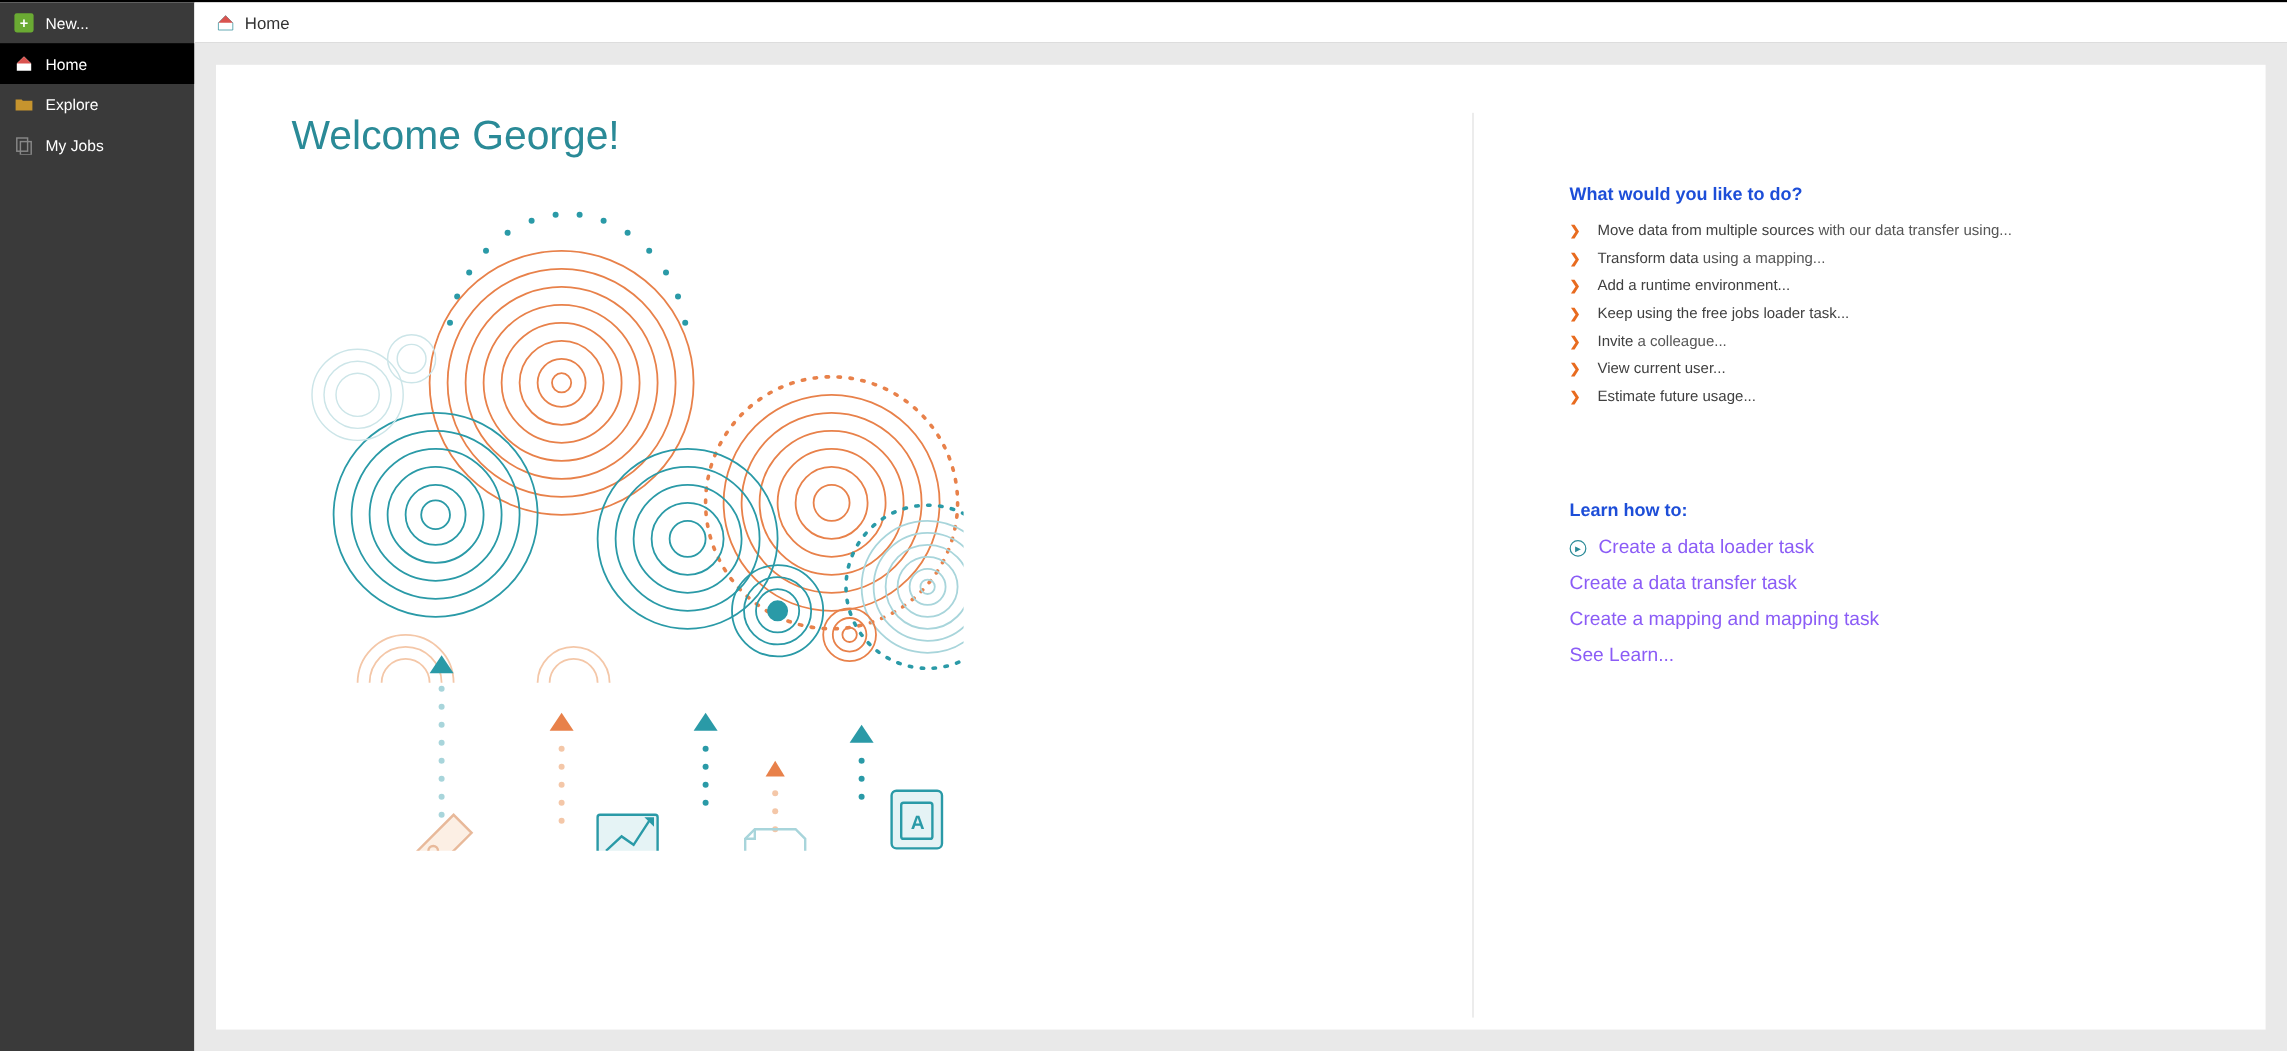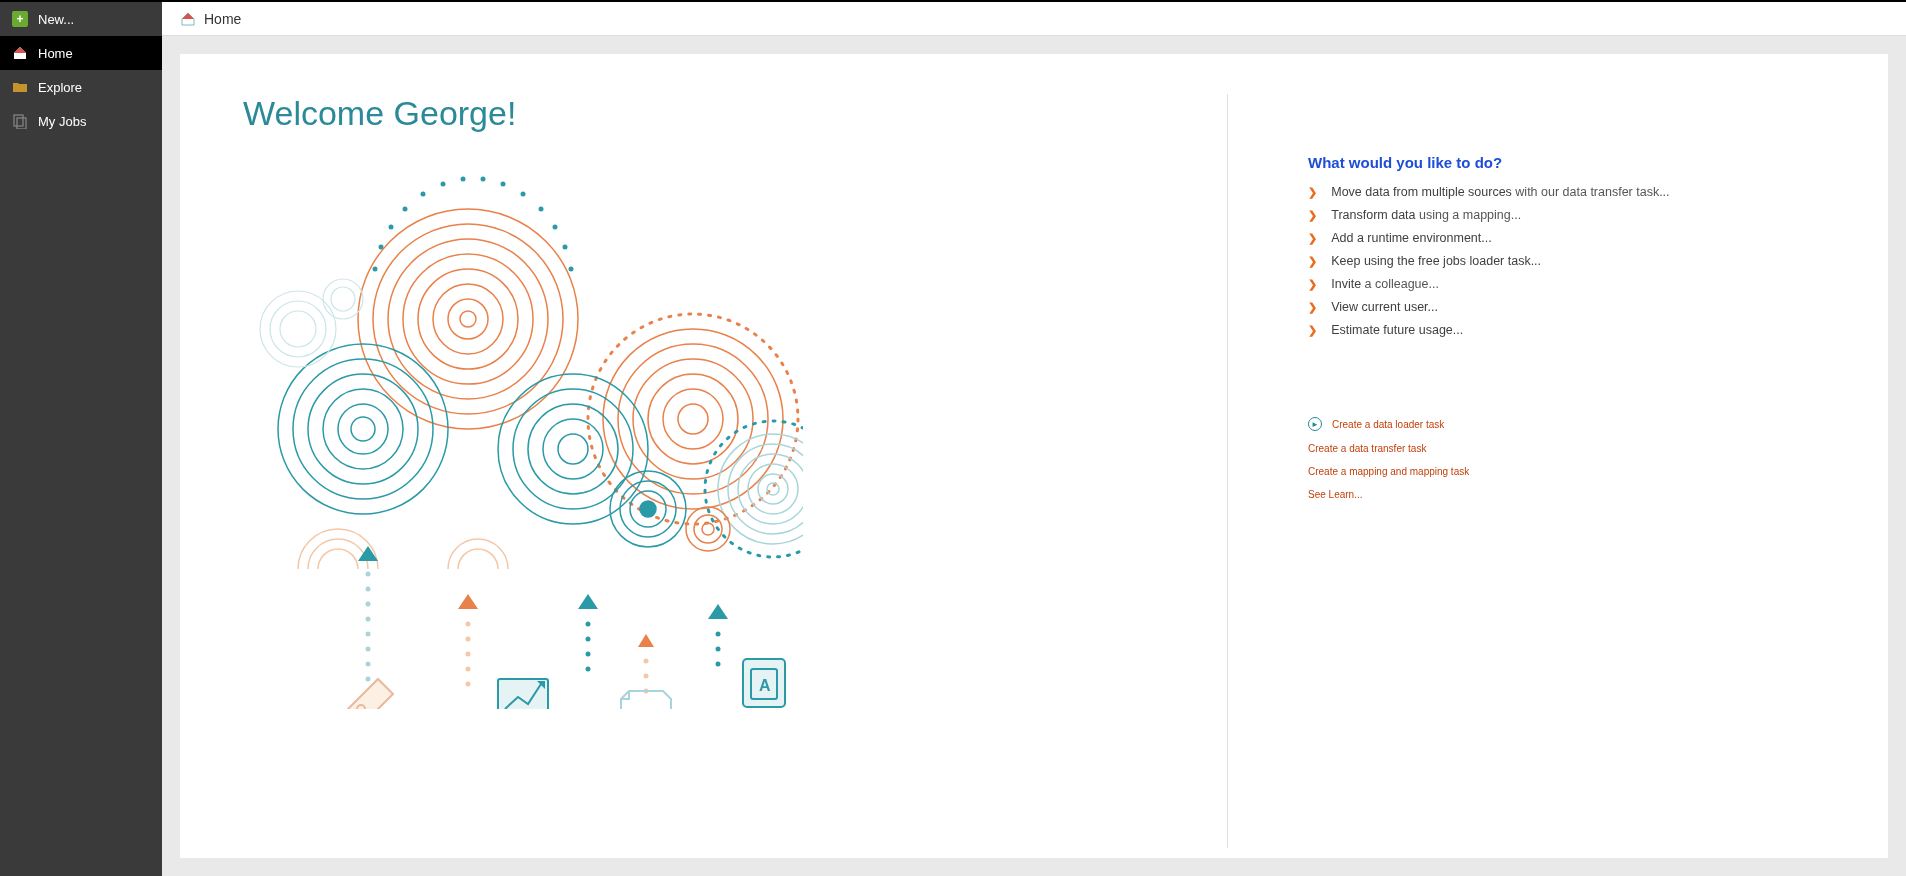--- a/index.html
+++ b/index.html
@@ -20,21 +20,21 @@
   .right-col { width: 620px; padding-left: 80px; padding-top: 60px;}
   .welcome { font-size: 34px; color: #2a8a97; font-weight: 400; margin-bottom: 36px;}
   .section-title { font-size: 15px; font-weight: 700; color: #1d4ed8; margin-bottom: 14px;}
   .action-list { list-style: none; margin-bottom: 80px;}
   .action-list li { display: flex; align-items: center; gap: 14px; margin-bottom: 9px; font-size: 12.5px; color: #555;}
   .chevron { color: #e86b1f; font-size: 11px; font-weight: bold;}
   .action-link { color: #404040; cursor: pointer;}
   .learn-section { }
   .learn-cols { display: flex; gap: 80px;}
   .learn-col { display: flex; flex-direction: column; gap: 12px; }
-  .learn-link { font-size: 10px; color: #c2410c; cursor: pointer; }
+  .learn-link { font-size: 16px; color: #8b5cf6; cursor: pointer; }
   .learn-first { display:flex; align-items:center; gap:10px;}
   .play-icon { width:14px; height:14px; border:1.5px solid #2a8a97; border-radius:50%; display:inline-flex; align-items:center; justify-content:center; color:#2a8a97; font-size:8px;}
   .illustration { width: 560px; height: 540px; margin-top: 10px; }
   svg { display:block; }
 </style>
 </head>
 <body>
 
 <div class="topbar-line"></div>
 <div class="app">
@@ -249,21 +249,21 @@
               </g>
             </svg>
           </div>
         </div>
 
         <div class="right-col">
           <div class="section-title">What would you like to do?</div>
           <ul class="action-list">
             <li>
                 <span class="chevron">❯</span>
-                <span><span class="action-link">Move data from multiple sources</span><span> with our data transfer task...</span></span>
+                <span><span class="action-link">Move data from multiple sources</span><span> with our data transfer using...</span></span>
               </li>
             <li>
                 <span class="chevron">❯</span>
                 <span><span class="action-link">Transform data</span><span> using a mapping...</span></span>
               </li>
             <li>
                 <span class="chevron">❯</span>
                 <span><span class="action-link">Add a runtime environment...</span></span>
               </li>
             <li>
@@ -278,20 +278,21 @@
                 <span class="chevron">❯</span>
                 <span><span class="action-link">View current user...</span></span>
               </li>
             <li>
                 <span class="chevron">❯</span>
                 <span><span class="action-link">Estimate future usage...</span></span>
               </li>
           </ul>
 
           <div class="learn-section">
+            <div class="section-title">Learn how to:</div>
             <div class="learn-cols">
               <div class="learn-col">
                 <div class="learn-first">
                   <span class="play-icon">►</span>
                   <span class="learn-link">Create a data loader task</span>
                 </div>
                 <span class="learn-link">Create a data transfer task</span>
                 <span class="learn-link">Create a mapping and mapping task</span>
                 <span class="learn-link">See Learn...</span>
               </div>

